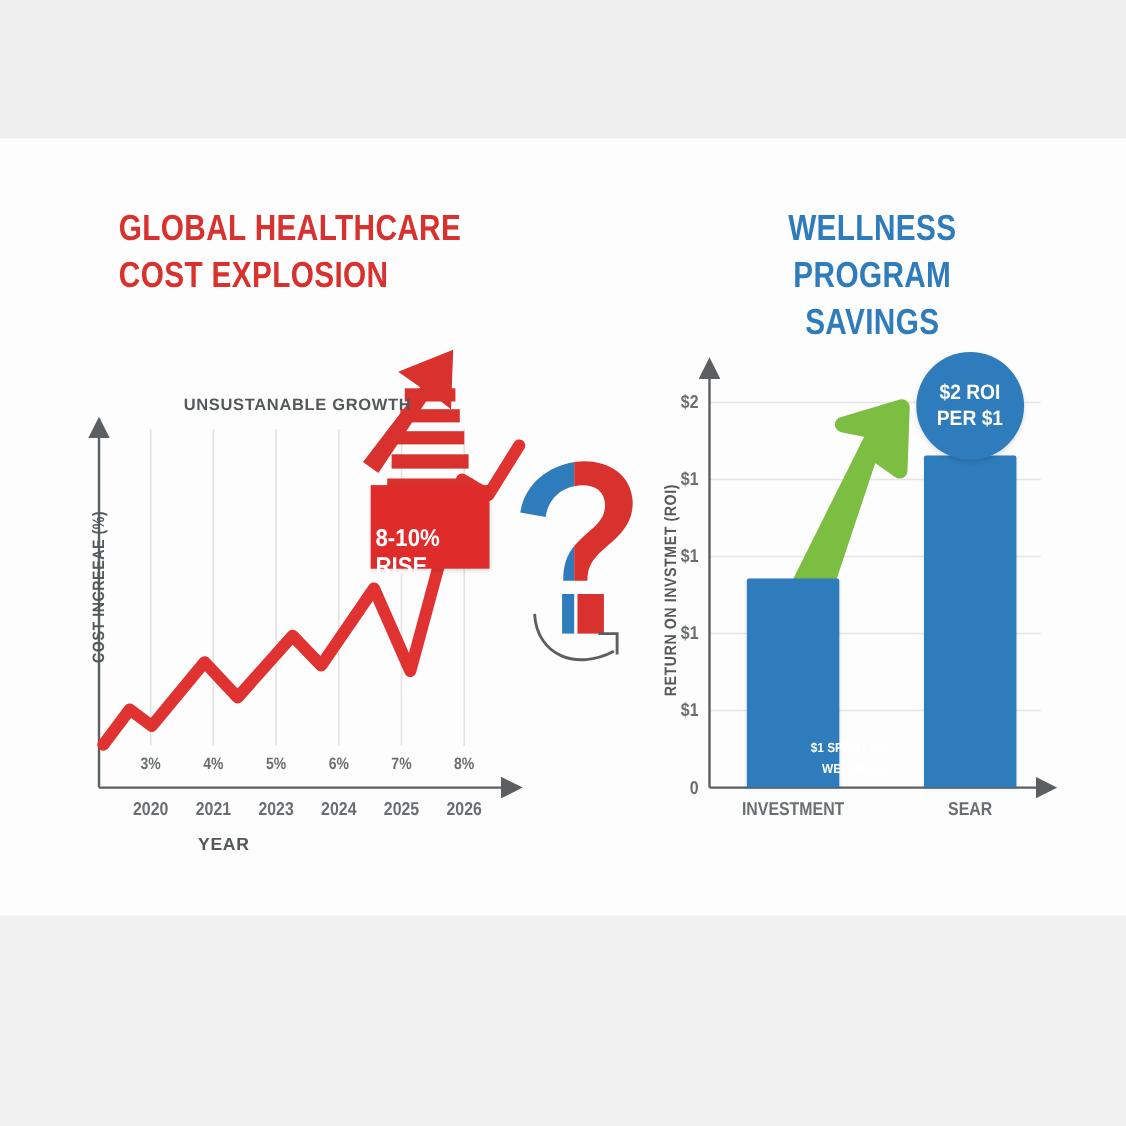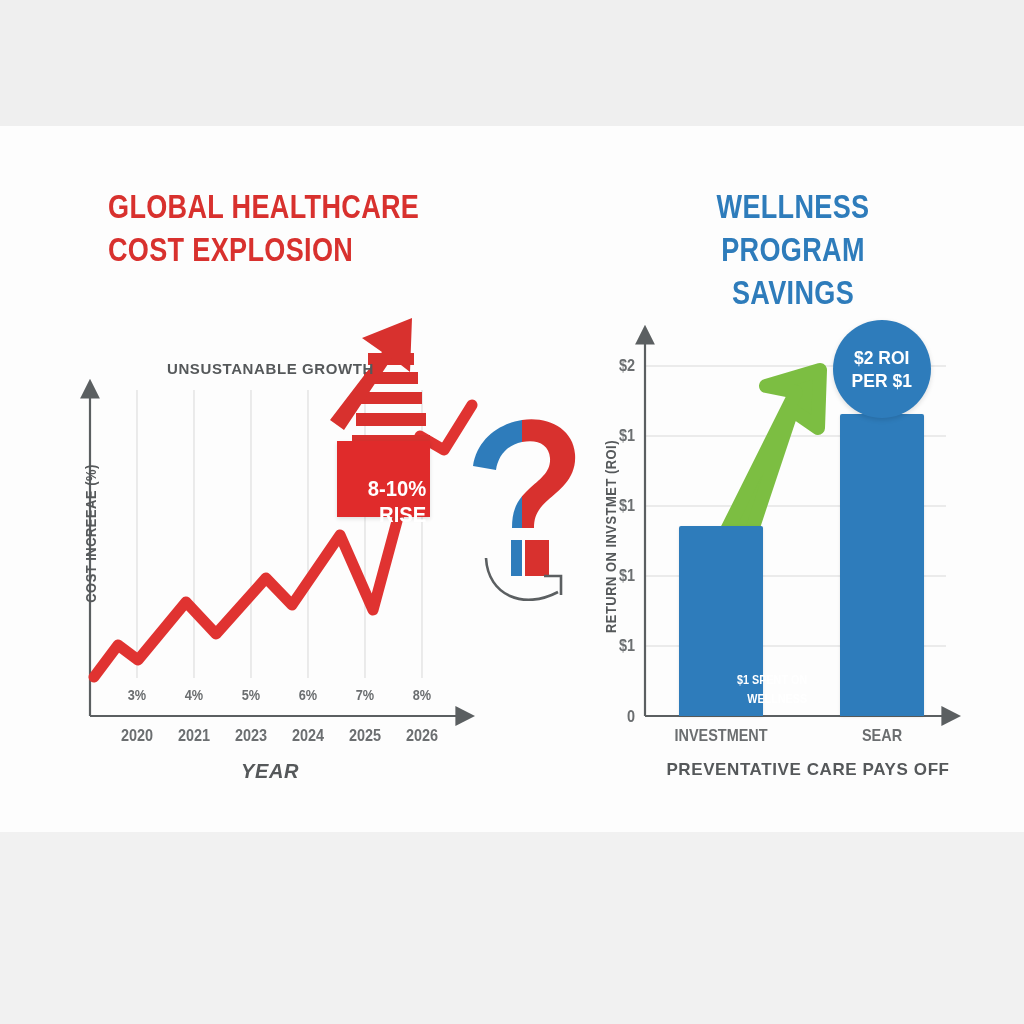--- a/index.html
+++ b/index.html
@@ -84,27 +84,27 @@
     font-weight: bold;
     font-size: 31px;
     letter-spacing: 0.5px;
     color: #5b5f61;
   }
   .footer-inner { display: inline-block; transform: scaleX(0.88); }
   
   .callout-box {
     position: absolute;
     left: 337px; top: 441px;
-    width: 93px; height: 76px;
+    width: 108px; height: 76px;
     background: #e02b2b;
     color: #ffffff;
     font-weight: bold;
     font-size: 22px;
     line-height: 26px;
-    text-align: right;
+    text-align: left;
     padding-top: 9px;
     box-sizing: border-box;
     white-space: pre-line;
     box-shadow: 0 2px 4px rgba(0,0,0,0.12);
   }
   .callout-inner { display: block; transform: scaleX(0.92); }
   
   .roi-circle {
     position: absolute;
     left: 833px; top: 320px;
@@ -199,21 +199,21 @@
   <div class="tick" style="left:392px; top:686px; width:60px;">8%</div>
 
   <div class="tick" style="left:104px; top:726px; width:66px; font-size:17px;">2020</div>
   <div class="tick" style="left:161px; top:726px; width:66px; font-size:17px;">2021</div>
   <div class="tick" style="left:218px; top:726px; width:66px; font-size:17px;">2023</div>
   <div class="tick" style="left:275px; top:726px; width:66px; font-size:17px;">2024</div>
   <div class="tick" style="left:332px; top:726px; width:66px; font-size:17px;">2025</div>
   <div class="tick" style="left:389px; top:726px; width:66px; font-size:17px;">2026</div>
 
   <div class="axis-title" style="left:-5px; top:525px; transform:rotate(-90deg) scaleX(0.86); transform-origin:center center; width:190px; text-align:center;">COST INCREEAE (%)</div>
-  <div class="axis-title" style="left:180px; top:760px; width:180px; text-align:center; font-size:20px;font-style:italic;">YEAR</div>
+  <div class="axis-title" style="left:180px; top:760px; width:180px; font-size:16px;">YEAR</div>
 
   <div class="axis-title" style="left:167px; top:340px; font-size:15px;margin-top:20px;">UNSUSTANABLE GROWTH</div>
 
   <div class="callout-box">
     <span class="callout-inner">8-10%
 RISE</span>
   </div>
 
   <svg width="140" height="210" style="position:absolute;left:465px;top:412px;" viewBox="0 0 140 210">
     <defs>
@@ -271,21 +271,20 @@
   <div class="tick" style="left:598px; top:636px; width:40px; text-align:right; font-size:17px;">$1</div>
   <div class="tick" style="left:598px; top:566px; width:40px; text-align:right; font-size:17px;">$1</div>
   <div class="tick" style="left:598px; top:496px; width:40px; text-align:right; font-size:17px;">$1</div>
   <div class="tick" style="left:598px; top:426px; width:40px; text-align:right; font-size:17px;">$1</div>
   <div class="tick" style="left:598px; top:356px; width:40px; text-align:right; font-size:17px;">$2</div>
 
   <div class="tick" style="left:661px; top:726px; width:120px; font-size:17px;">INVESTMENT</div>
   <div class="tick" style="left:832px; top:726px; width:100px; font-size:17px;">SEAR</div>
 
   <div class="axis-title" style="left:485px; top:528px; transform:rotate(-90deg) scaleX(0.86); transform-origin:center center; width:250px; text-align:center;">RETURN ON INVSTMET (ROI)</div>
-  <div class="axis-title" style="left:663px; top:760px; width:290px; text-align:center; font-size:17px;">PREVENTATIVE CARE PAYS OFF</div>
 
   <div class="roi-circle">
     <span class="roi-inner">$2 ROI
 PER $1</span>
   </div>
 
 
 </div>
 
 </body></html>

